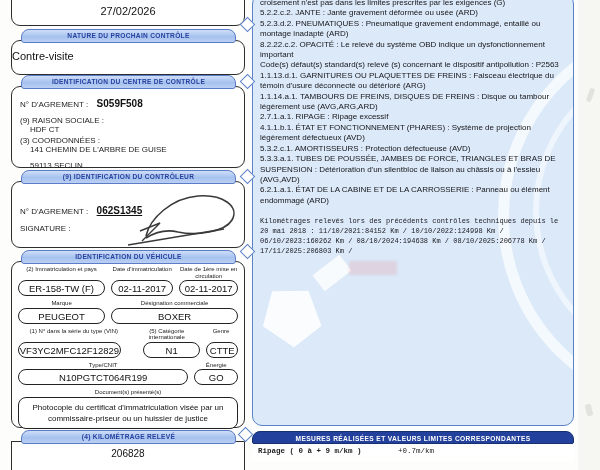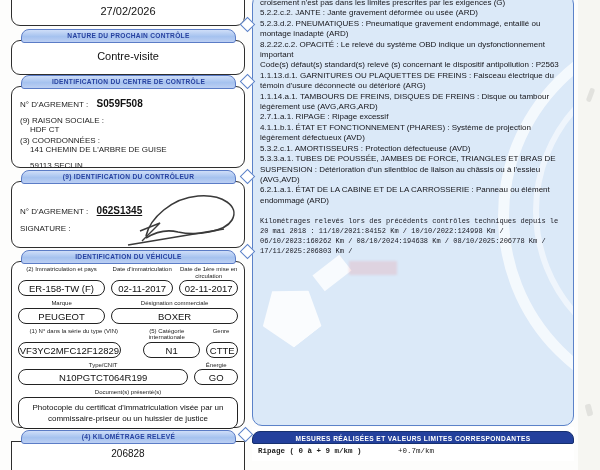--- a/index.html
+++ b/index.html
@@ -125,21 +125,21 @@
     <p class="km-history">Kilométrages relevés lors des précédents contrôles techniques depuis le 20 mai 2018 : 11/10/2021:84152 Km / 10/10/2022:124998 Km / 06/10/2023:160262 Km / 08/10/2024:194638 Km / 08/10/2025:206778 Km / 17/11/2025:206803 Km /</p>
   </div>
 </div>
 
 <div class="wbox" style="top:-24px;height:50px;">
   <div style="text-align:center;margin-top:28px;font-size:11px;color:#111;">27/02/2026</div>
 </div>
 
 <div class="sec-hdr" style="top:29px;">NATURE DU PROCHAIN CONTRÔLE</div>
 <div class="wbox" style="top:40px;height:35px;">
-  <div style="text-align:center;margin-top:9px;font-size:11px;color:#111;">Contre-visite</div>
+  <div style="text-align:left;margin-top:9px;font-size:11px;color:#111;">Contre-visite</div>
 </div>
 
 <div class="sec-hdr" style="top:75px;">IDENTIFICATION DU CENTRE DE CONTRÔLE</div>
 <div class="wbox" style="top:86px;height:82px;padding:4px 8px;">
   <div style="margin-top:2px;">
     <span class="lbl8">N° D'AGREMENT :</span>
     <span class="bigval" style="margin-left:4px;text-align:center;">S059F508</span>
   </div>
   <div class="lbl8" style="margin-top:5px;">(9) RAISON SOCIALE :</div>
   <div class="lbl8" style="margin-left:10px;">HDF CT</div>

